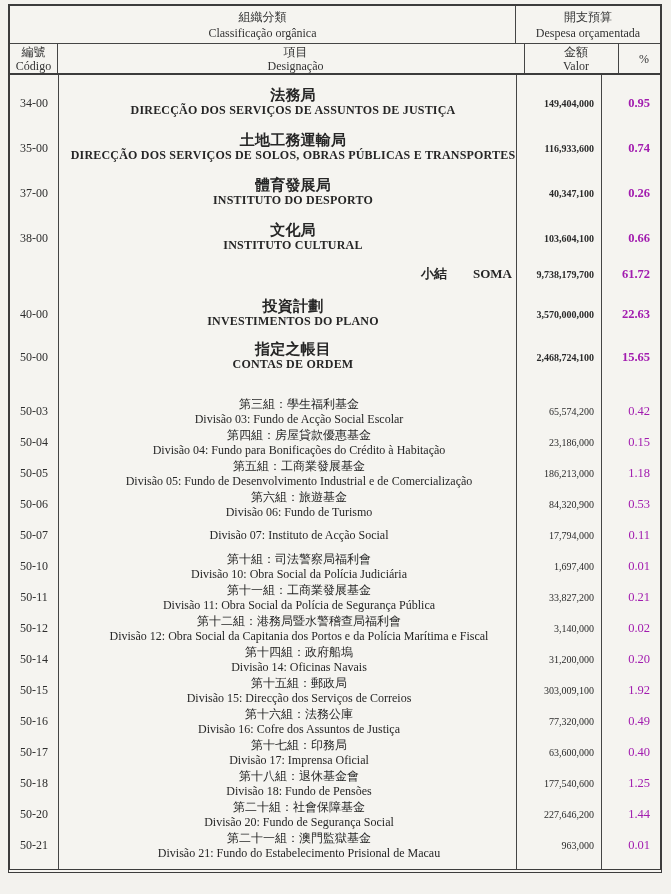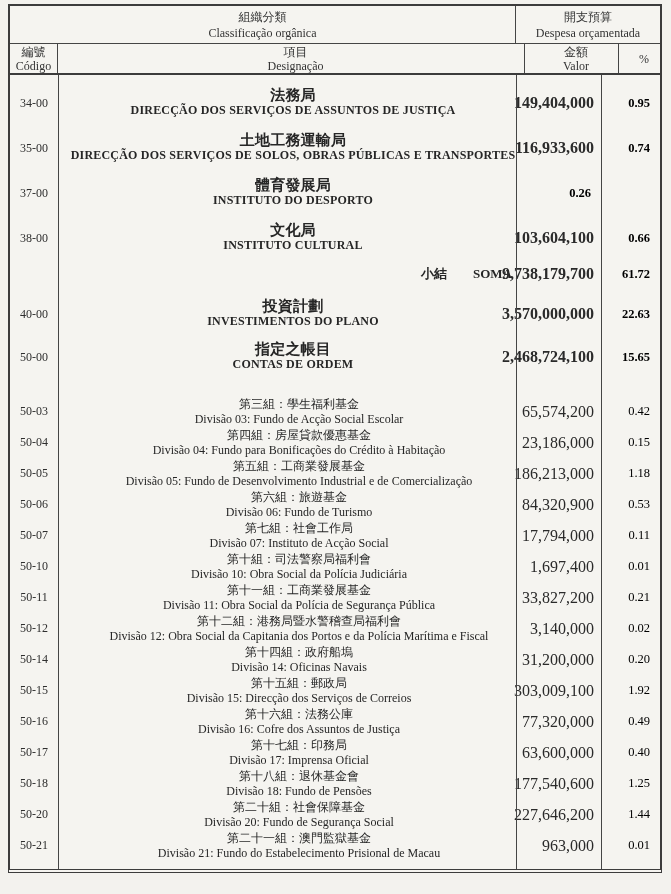--- a/index.html
+++ b/index.html
@@ -57,25 +57,25 @@
   }
   .c-desig { display:flex; flex-direction:column; justify-content:center; }
   .c-desig .zh { font-size:15px; line-height:15px; }
   .c-desig .pt { font-size:12px; line-height:15px; }
   .row.main .c-desig { padding-left:12px; }
   .row.main .c-desig .zh, .row.main .c-desig .pt { font-weight:700; letter-spacing:0.2px; }
   .row.sub  .c-desig { padding-left:24px; }
   .row.sub  .c-desig .zh { font-size:12px; }
   .c-amt {
     display:flex; align-items:center; justify-content:flex-end;
-    padding-right:7px; font-size:16px; color:#2a2a2a;
+    padding-right:7px; font-size:10px; color:#2a2a2a;
   }
   .c-pct {
     display:flex; align-items:center; justify-content:flex-end;
-    padding-right:10px; font-size:12.5px; color:#000000;
+    padding-right:10px; font-size:12.5px; color:#a21caf;
   }
   .row.main .c-amt, .row.main .c-pct,
   .row.subtotal .c-amt, .row.subtotal .c-pct { font-weight:700; }
   .row.subtotal .c-desig {
     flex-direction:row; justify-content:flex-end; align-items:center;
     padding-right:4px; gap:26px; font-weight:700; font-size:13px;
   }
 </style>
 </head>
 <body>
@@ -130,20 +130,21 @@
     </div>
     <div class="c-amt">116,933,600</div>
     <div class="c-pct">0.74</div>
   </div>
         <div class="row main">
     <div class="c-code">37-00</div>
     <div class="c-desig">
       <div class="zh">體育發展局</div>
       <div class="pt">INSTITUTO DO DESPORTO</div>
     </div>
+    <div class="c-amt">40,347,100</div>
     <div class="c-pct">0.26</div>
   </div>
         <div class="row main">
     <div class="c-code">38-00</div>
     <div class="c-desig">
       <div class="zh">文化局</div>
       <div class="pt">INSTITUTO CULTURAL</div>
     </div>
     <div class="c-amt">103,604,100</div>
     <div class="c-pct">0.66</div>
@@ -207,21 +208,20 @@
     <div class="c-desig">
       <div class="zh">第六組：旅遊基金</div>
       <div class="pt">Divisão 06: Fundo de Turismo</div>
     </div>
     <div class="c-amt">84,320,900</div>
     <div class="c-pct">0.53</div>
   </div>
         <div class="row sub">
     <div class="c-code">50-07</div>
     <div class="c-desig">
-      <div class="zh">第七組：社會工作局</div>
       <div class="pt">Divisão 07: Instituto de Acção Social</div>
     </div>
     <div class="c-amt">17,794,000</div>
     <div class="c-pct">0.11</div>
   </div>
         <div class="row sub">
     <div class="c-code">50-10</div>
     <div class="c-desig">
       <div class="zh">第十組：司法警察局福利會</div>
       <div class="pt">Divisão 10: Obra Social da Polícia Judiciária</div>

